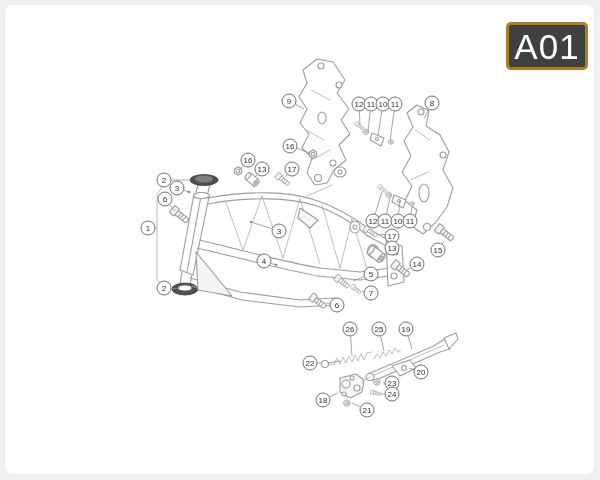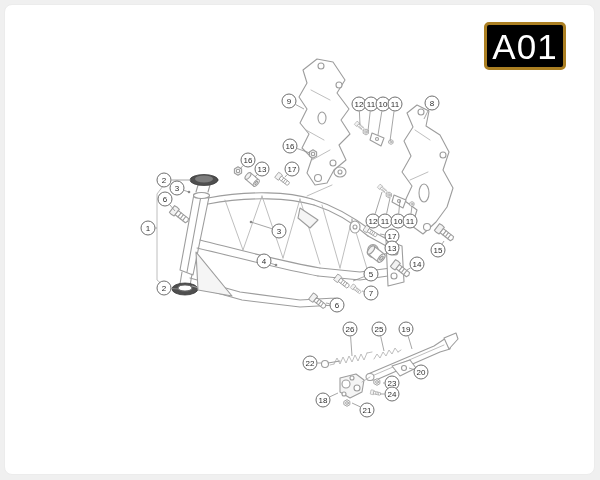--- a/index.html
+++ b/index.html
@@ -7,24 +7,24 @@
     width:600px;height:480px;overflow:hidden;
     background:#f0f0f0;
     font-family:"Liberation Sans", sans-serif;
     position:relative;
   }
   .page-card{
     position:absolute;left:4px;top:4px;right:5px;bottom:5px;
     background:#ffffff;border:1px solid #ececec;border-radius:8px;
   }
   .code-badge{
-    position:absolute;top:22px;right:34px;
+    position:absolute;top:22px;right:12px;
     width:82px;height:48px;box-sizing:border-box;
     border:3px solid #ab7f22;border-radius:5px;
-    background:#000000;color:#ffffff;
+    background:#404040;color:#ffffff;
     display:flex;align-items:center;justify-content:center;
     font-size:35px;letter-spacing:1px;line-height:1;
     user-select:none;
   }
   svg.diagram{position:absolute;left:0;top:0;}
   .art{stroke:#9d9d9d;fill:none;stroke-width:1.1;stroke-linejoin:round;stroke-linecap:round;}
   .art .fw{fill:#ffffff;}
   .art .fl{fill:#f5f5f5;}
   .art .thin{stroke-width:0.8;stroke:#adadad;}
   .dark{fill:#4f4f4f;stroke:#3c3c3c;stroke-width:0.8;}

